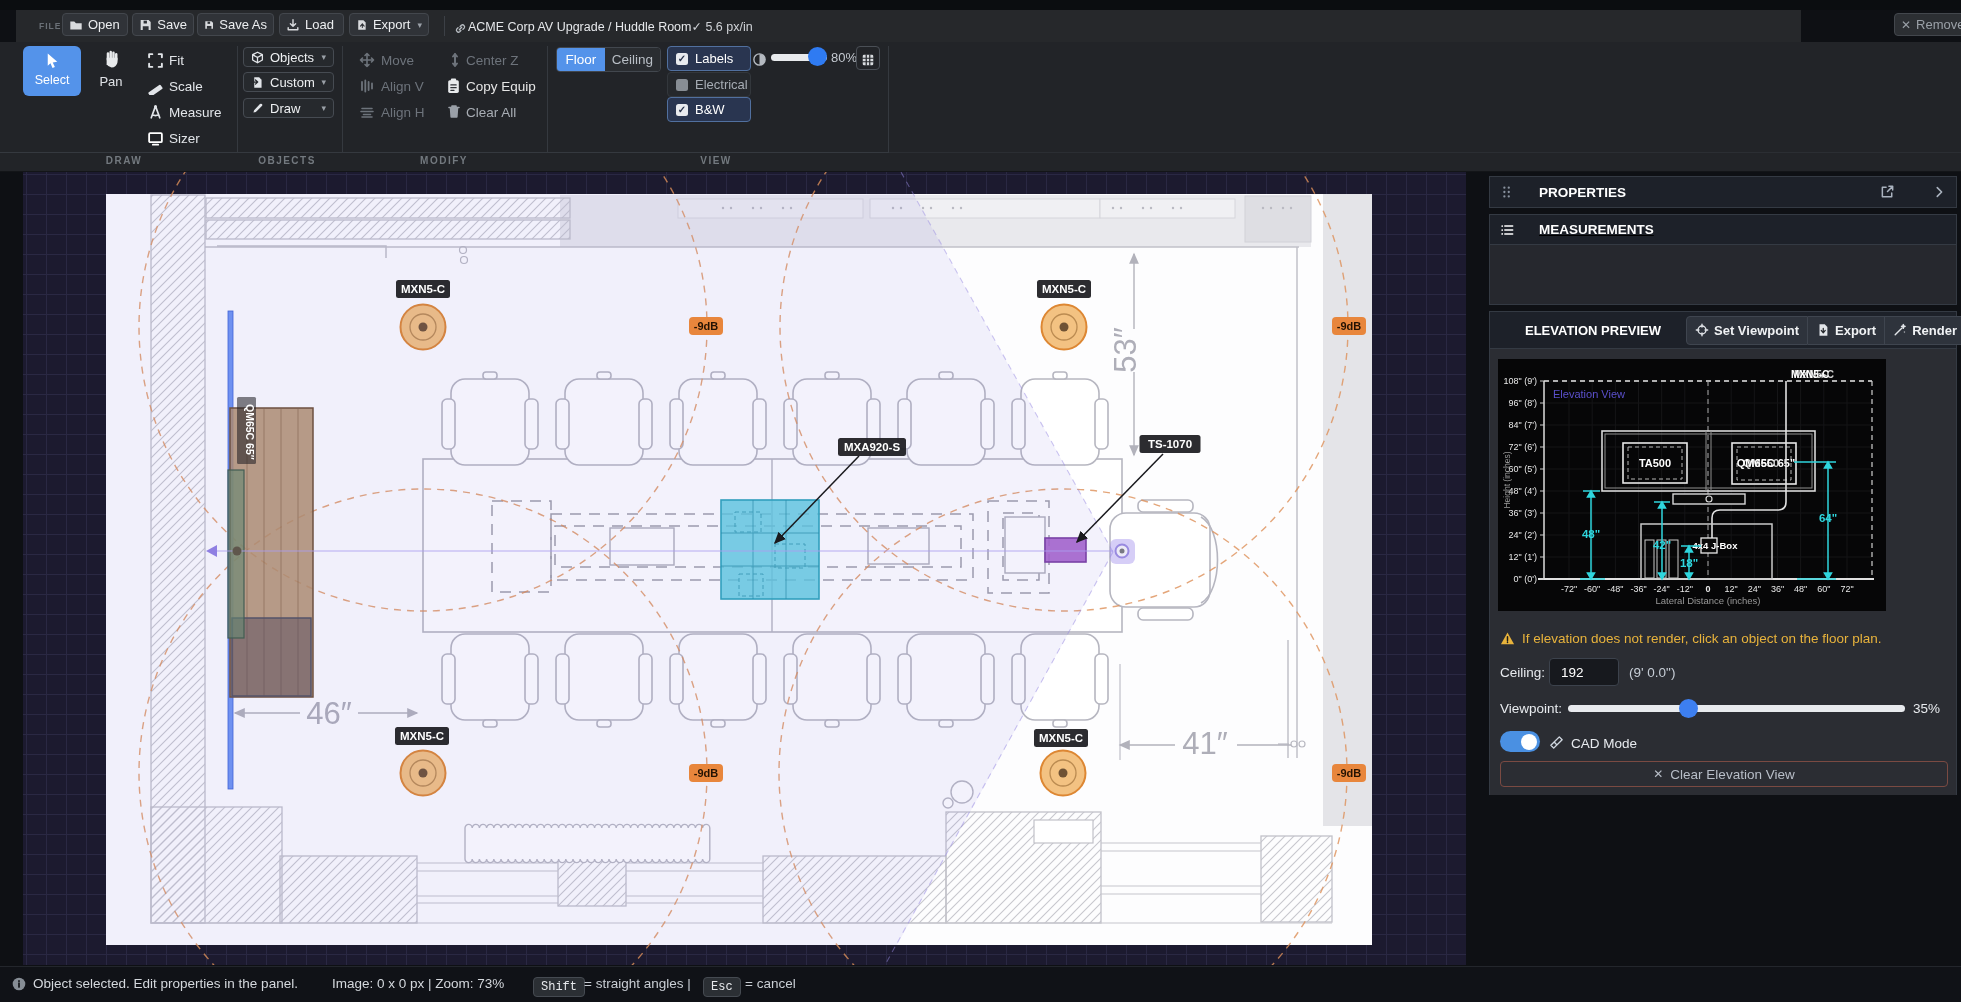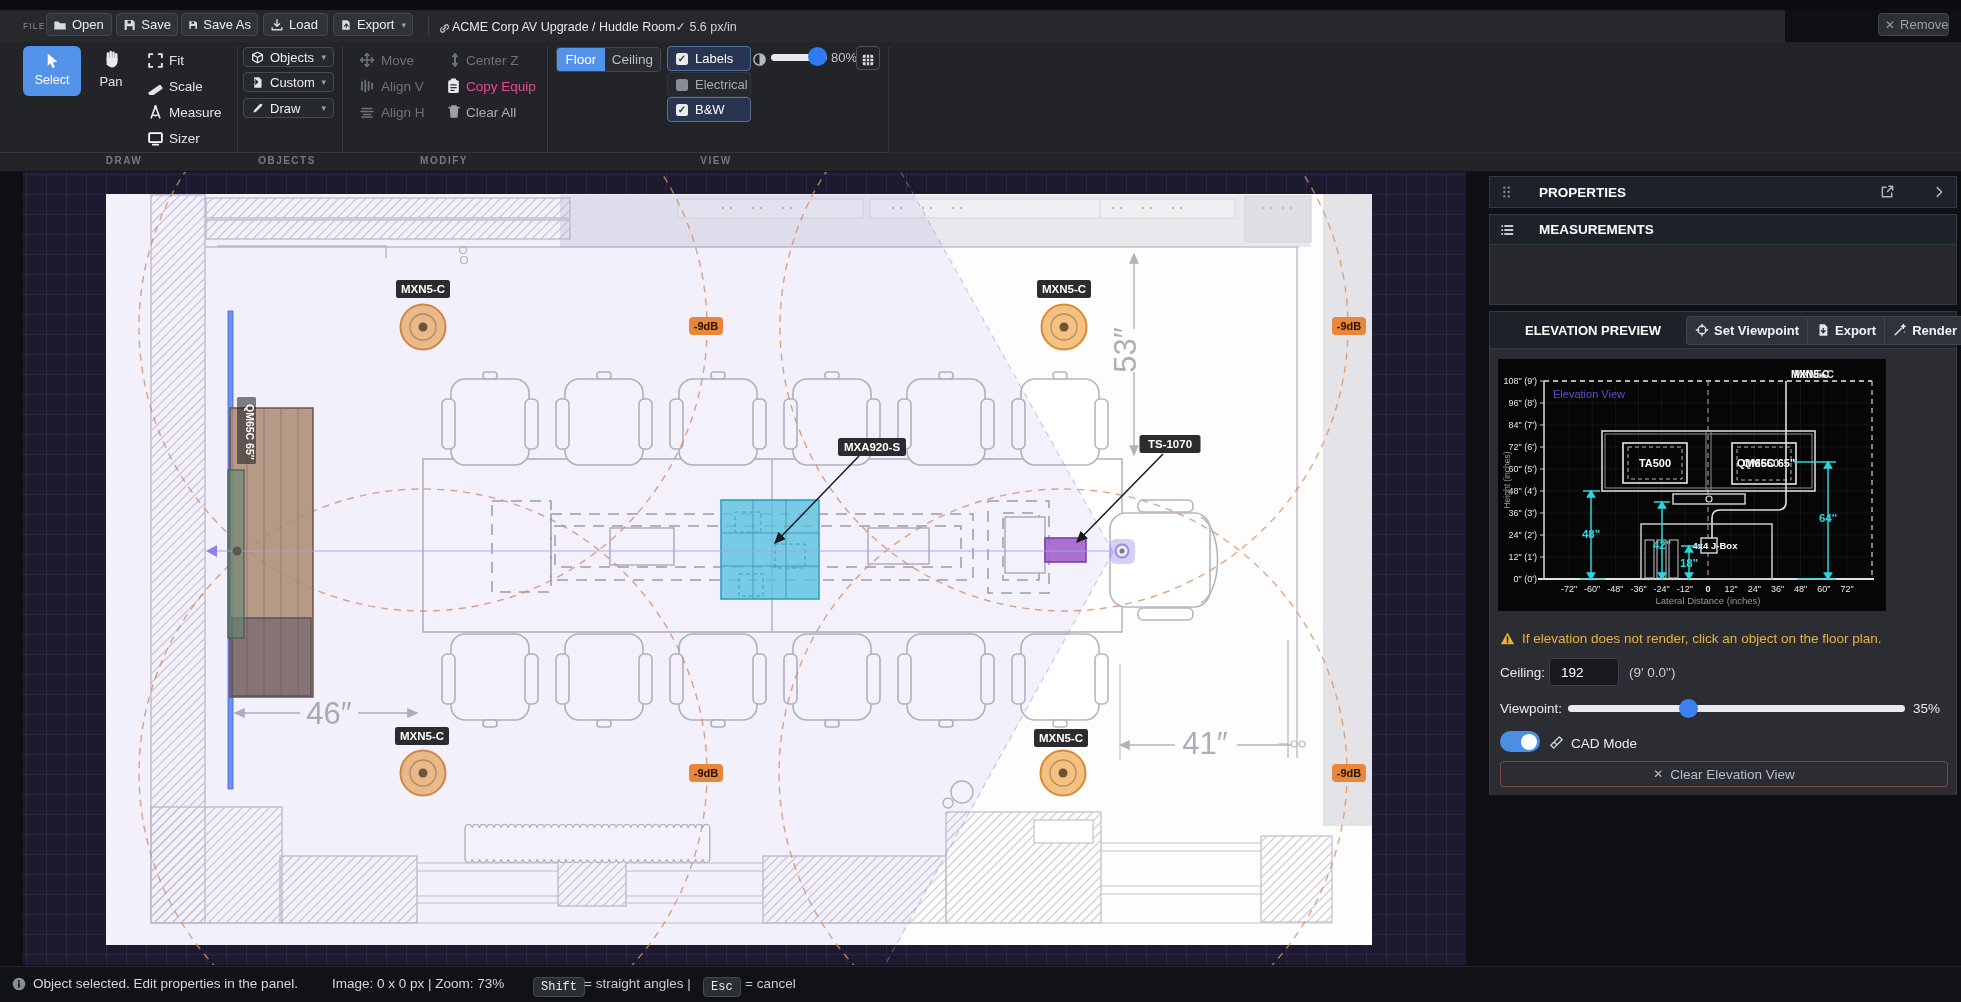--- a/index.html
+++ b/index.html
@@ -1,18 +1,18 @@
 <!DOCTYPE html>
 <html><head><meta charset="utf-8"><style>
 
 * { margin:0; padding:0; box-sizing:border-box; }
 html,body { width:1961px; height:1002px; background:#0e1014; font-family:"Liberation Sans",sans-serif; overflow:hidden; }
 .abs { position:absolute; }
 #topstrip { left:0; top:0; width:1961px; height:10px; background:#0b0d10; }
-#topbar { left:0; top:10px; width:1785px; height:32px; background:#26282b; }
+#topbar { left:16px; top:10px; width:1785px; height:32px; background:#26282b; }
 .tbtn { position:absolute; top:3px; height:23px; background:#303338; border:1px solid #43474d; border-radius:4px; color:#eceef0; font-size:13px; display:flex; align-items:center; gap:5px; padding:0 6px; white-space:nowrap; }
 #ribbon { left:0; top:42px; width:1961px; height:130px; background:#222428; border-bottom:1px solid #131518; }
 .glabel { position:absolute; top:113px; font-size:10px; font-weight:bold; color:#73797f; letter-spacing:1.5px; }
 .gsep { position:absolute; top:4px; height:106px; width:1px; background:#35393f; }
 .rtxt { position:absolute; font-size:13.5px; color:#e2e5e9; white-space:nowrap; }
 .rtxt.dis { color:#6d737b; }
 .obtn { position:absolute; left:220px; width:91px; height:20px; border:1px solid #464b52; border-radius:4px; background:#26292d; color:#eef0f2; font-size:13px; display:flex; align-items:center; gap:6px; padding:0 7px; }
 .obtn .car { margin-left:auto; color:#9aa0a7; font-size:9px; }
 .chkbtn { position:absolute; left:667px; width:84px; height:25px; border-radius:4px; display:flex; align-items:center; gap:7px; padding:0 8px; font-size:13px; }
 .chkon { background:#293550; border:1px solid #51709f; color:#ffffff; }
@@ -155,21 +155,21 @@
 <span class="rtxt dis" style="left:381px;top:63px;">Align H</span>
 <span class="abs" style="left:447px;top:10px;"><svg width="16" height="16" viewBox="0 0 16 16" fill="none" stroke="#d9dbde" stroke-width="1.6" stroke-linecap="round" stroke-linejoin="round" style="vertical-align:-2px">
         <path d="M8 2 v12 M8 2 L6 4.5 M8 2 L10 4.5 M8 14 L6 11.5 M8 14 L10 11.5" stroke="#6d737b" stroke-width="2"></path>
       </svg></span>
 <span class="rtxt dis" style="left:466px;top:11px;">Center Z</span>
 <span class="abs" style="left:445px;top:35px;"><svg width="17" height="17" viewBox="0 0 16 16" fill="none" stroke="#d9dbde" stroke-width="1.6" stroke-linecap="round" stroke-linejoin="round" style="vertical-align:-2px">
         <rect x="3" y="3" width="10" height="12" rx="1.5" fill="#e8eaec" stroke="none"></rect>
         <rect x="5.5" y="1.5" width="5" height="3" rx="1" fill="#e8eaec" stroke="none"></rect>
         <path d="M5.5 7.5 h5 M5.5 10 h5 M5.5 12.5 h3" stroke="#2e3136" stroke-width="1.2"></path>
       </svg></span>
-<span class="rtxt" style="left:466px;top:37px;color:#ec4899;">Copy Equip</span>
+<span class="rtxt" style="left:466px;top:37px;color:#e5e5e5;">Copy Equip</span>
 <span class="abs" style="left:446px;top:61px;"><svg width="16" height="16" viewBox="0 0 16 16" fill="none" stroke="#d9dbde" stroke-width="1.6" stroke-linecap="round" stroke-linejoin="round" style="vertical-align:-2px">
         <path d="M3 4.5 h10 M6 4.5 V3 h4 v1.5 M4.5 4.5 l0.7 9.5 h5.6 l0.7-9.5" fill="#9aa0a8" stroke="#9aa0a8"></path>
       </svg></span>
 <span class="rtxt" style="left:466px;top:63px;color:#a8adb4;">Clear All</span>
 <div class="abs" style="left:556px;top:5px;width:105px;height:25px;border:1px solid #42474e;border-radius:4px;overflow:hidden;display:flex;">
       <div style="width:48px;background:#5493ea;color:#fff;font-size:13.5px;display:flex;align-items:center;justify-content:center;">Floor</div>
       <div style="flex:1;background:#2a2d31;color:#b9bfc6;font-size:13.5px;display:flex;align-items:center;justify-content:center;">Ceiling</div>
     </div>
 <div class="chkbtn chkon" style="top:4px;">
       <span class="cb" style="background:#e8eaee;color:#273149;font-size:10px;font-weight:bold;text-align:center;line-height:12px;">✓</span>
@@ -521,21 +521,21 @@
       </svg>
       <span>PROPERTIES</span>
       <span style="margin-left:auto;"><svg width="15" height="15" viewBox="0 0 16 16" fill="none" stroke="#d9dbde" stroke-width="1.6" stroke-linecap="round" stroke-linejoin="round" style="vertical-align:-2px">
           <path d="M6.5 3.5 H2.5 v10 h10 V9.5 M9.5 2.5 h4 v4 M13.2 2.8 L8 8" stroke="#aab3bf"></path>
         </svg></span>
       <span style="margin-left:12px;"><svg width="14" height="14" viewBox="0 0 16 16" fill="none" stroke="#d9dbde" stroke-width="1.6" stroke-linecap="round" stroke-linejoin="round" style="vertical-align:-2px">
           <path d="M6 3 L11 8 L6 13" stroke="#aab3bf" stroke-width="1.8"></path>
         </svg></span>
     </div>
   </div>
-<div class="card" style="top:214px;height:91px;">
+<div class="card" style="top:214px;height:91px;text-decoration:underline;">
     <div class="cardhead">
       <svg width="14" height="14" viewBox="0 0 16 16" fill="none" stroke="#d9dbde" stroke-width="1.6" stroke-linecap="round" stroke-linejoin="round" style="vertical-align:-2px">
         <path d="M5.5 3.5 h9 M5.5 8 h9 M5.5 12.5 h9" stroke="#ffffff" stroke-width="1.7"></path>
         <circle cx="2.5" cy="3.5" r="1" fill="#ffffff" stroke="none"></circle>
         <circle cx="2.5" cy="8" r="1" fill="#ffffff" stroke="none"></circle>
         <circle cx="2.5" cy="12.5" r="1" fill="#ffffff" stroke="none"></circle>
       </svg>
       <span>MEASUREMENTS</span>
     </div>
   </div>

